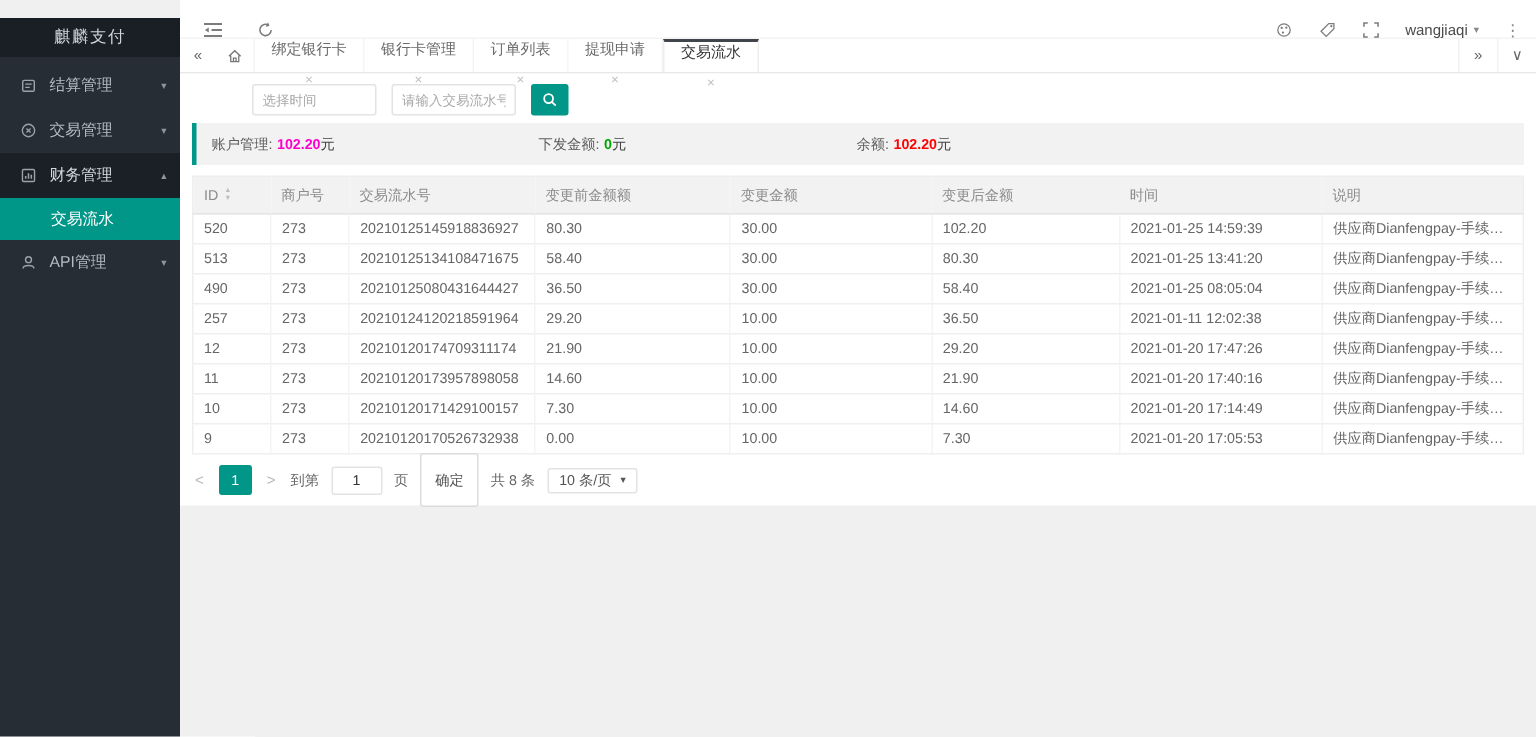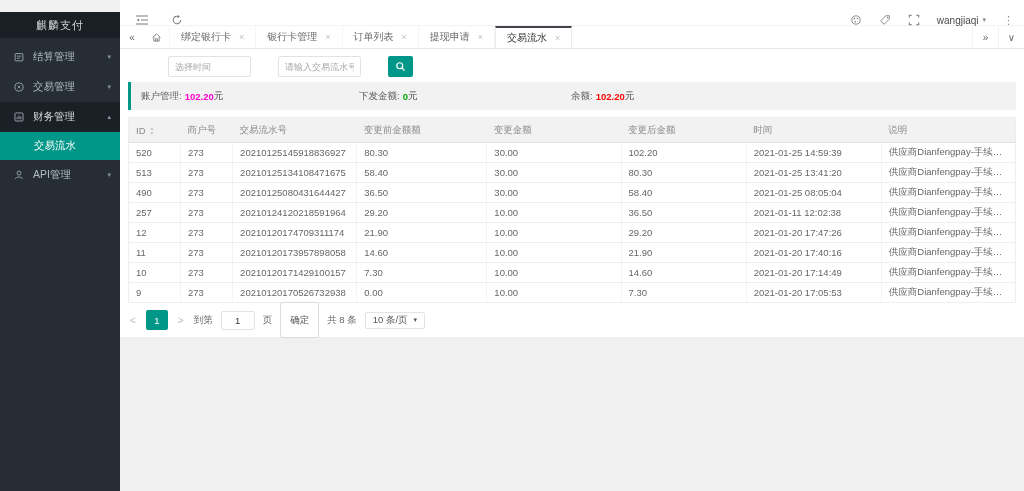--- a/index.html
+++ b/index.html
@@ -32,29 +32,29 @@
   .topbar-left { display:flex; align-items:center; gap:22px; color:#5a5a5a; }
   .topbar-right { margin-left:auto; display:flex; align-items:center; gap:17px; color:#8a8a8a; }
   .tb-icon { cursor:pointer; color:#7c7c7c; }
   .user-chip { display:flex; align-items:center; gap:4px; font-size:10px; color:#4a4a4a; cursor:pointer; }
   .user-caret { font-size:7px; color:#888; }
   .kebab { font-size:11px; color:#8a8a8a; cursor:pointer; letter-spacing:0; }
 
   .tabbar { height:24px; background:#fff; border-top:1px solid #f3f3f3; border-bottom:1px solid #e8e8e8; display:flex; align-items:stretch; font-size:10px; color:#6b6b6b; }
   .tabnav { width:24px; display:flex; align-items:center; justify-content:center; color:#666; cursor:pointer; font-size:10px; }
   .tab-home { width:26px; display:flex; align-items:center; justify-content:center; color:#777; cursor:pointer; border-right:1px solid #f5f5f5; }
-  .tab { display:flex; align-items:center; gap:8px; padding:0 11px; cursor:pointer; border-right:1px solid #f5f5f5; position:relative; }
+  .tab { display:flex; align-items:center; gap:8px; padding:0 11px; cursor:pointer; border-right:1px solid #f5f5f5; position:relative;flex-direction:column; }
   .tab-close { color:#c2c2c2; font-size:9px; }
   .tab.active { border-top:2px solid #40454c; color:#333; border-left:1px solid #ededed; border-right:1px solid #ededed; }
   .tabbar-right { margin-left:auto; display:flex; align-items:stretch; }
   .tabbar-right .tabnav { border-left:1px solid #f3f3f3; width:26px; }
 
   .content { background:#fff; padding:7px 8px 7px 8px; }
 
-  .filter-row { display:flex; align-items:center; gap:27px; height:21px;padding-left:40px; }
+  .filter-row { display:flex; align-items:center; gap:10px; height:21px;padding-left:40px; }
   .f-input { height:21px; width:83px; border:1px solid #e3e3e3; border-radius:2px; padding:0 6px; font-size:9px; color:#333; outline:none; font-family:inherit; }
   .f-input::placeholder { color:#a9a9a9; }
   .search-btn { width:25px; height:21px; background:#009688; border:none; border-radius:2px; display:flex; align-items:center; justify-content:center; cursor:pointer; }
 
   .summary { margin-top:5px; height:28px; background:#f2f2f2; border-left:3px solid #009688; position:relative; font-size:9.5px; color:#5d5d5d; }
   .sum-item { position:absolute; top:0; height:28px; display:flex; align-items:center; }
   .sum-label { margin-right:3px; }
   .sum-value { font-weight:bold; }
   .sum-unit { color:#444; }
 

